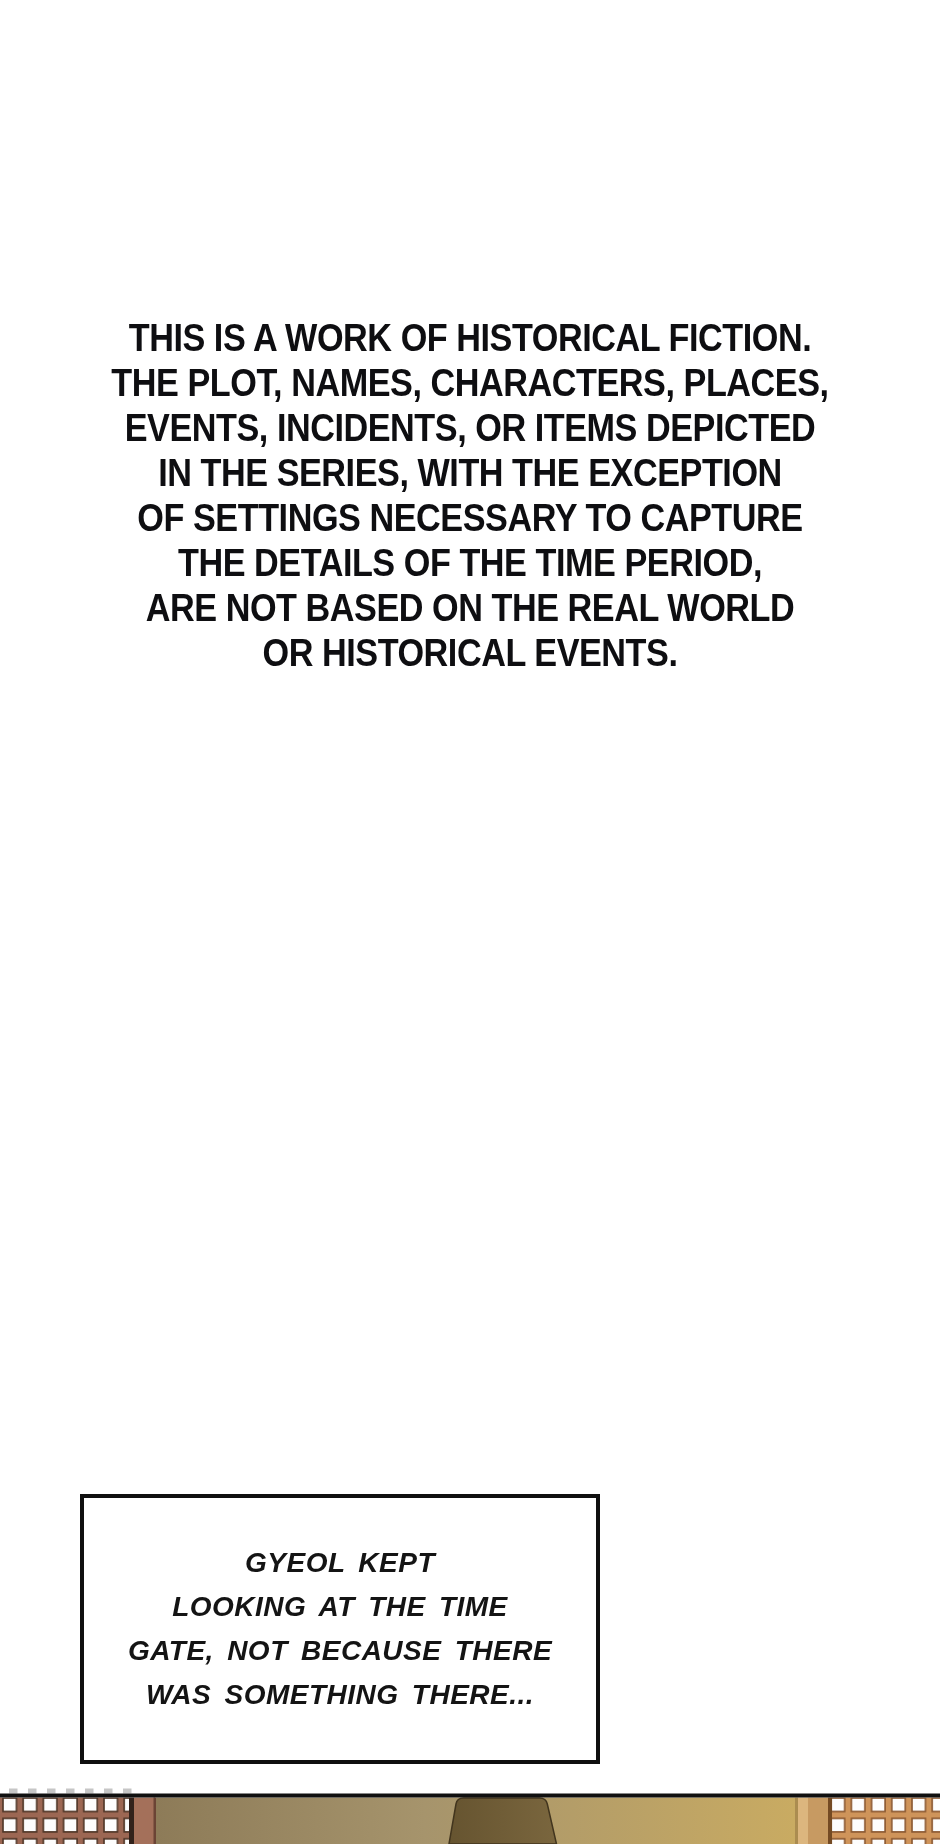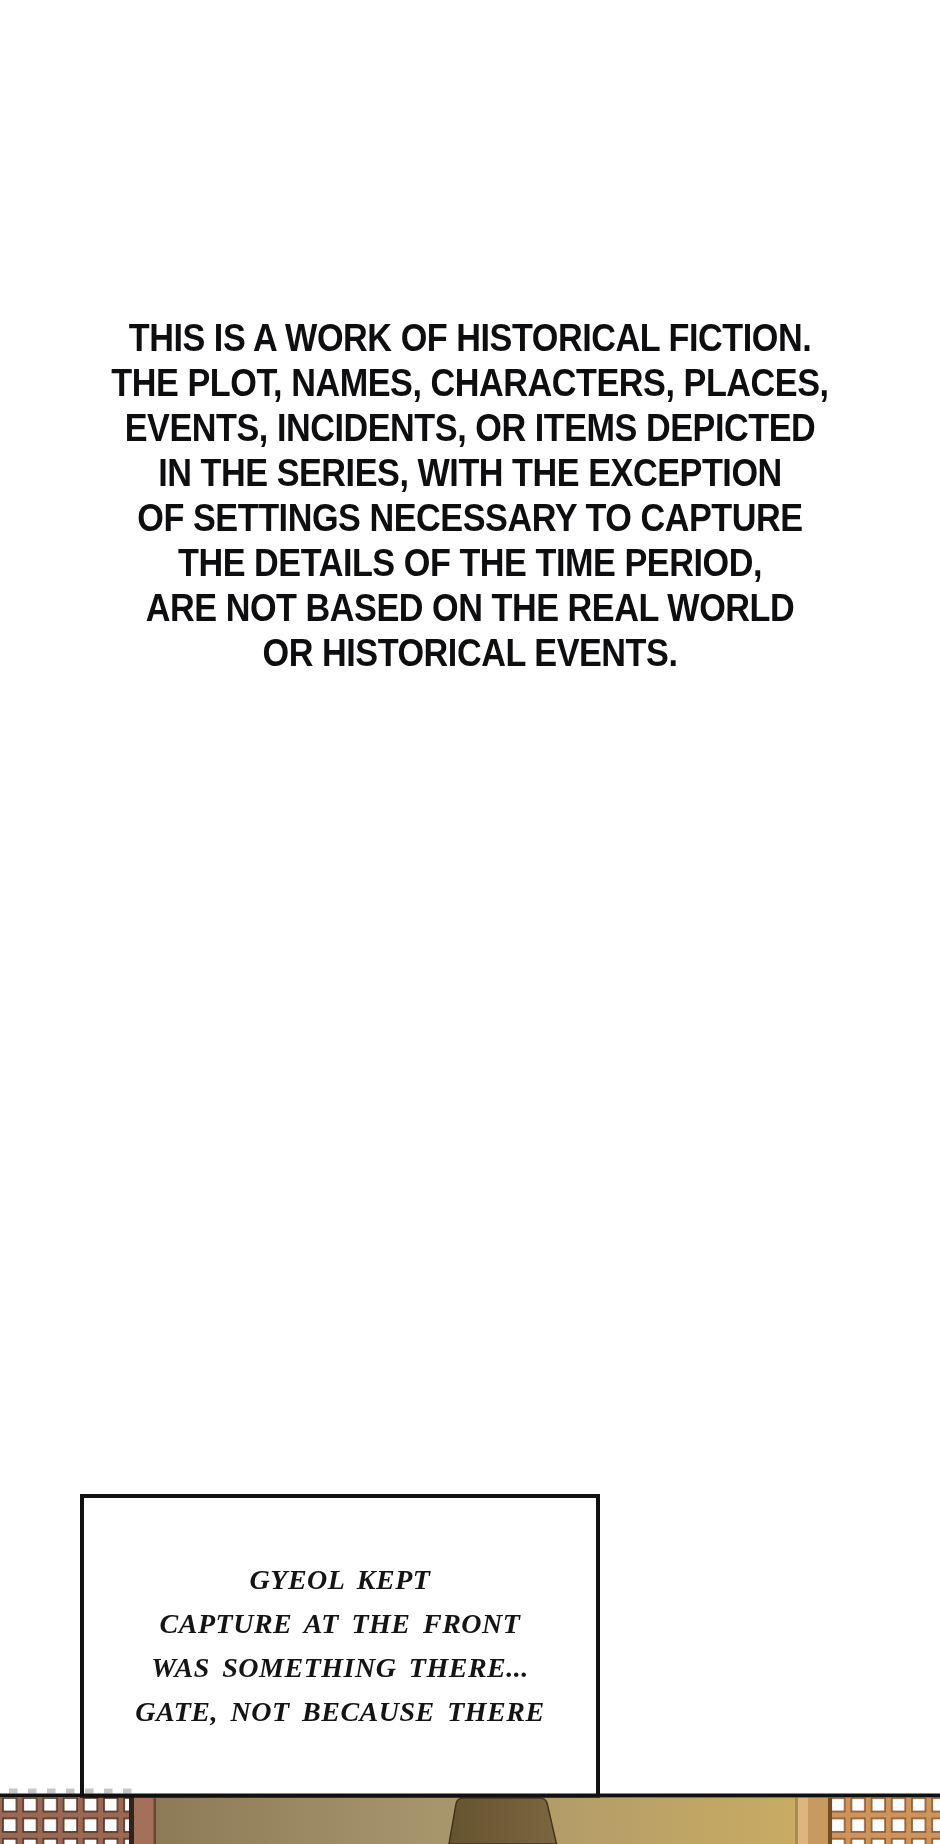--- a/index.html
+++ b/index.html
@@ -25,30 +25,30 @@
   }
   .d-line{
     transform:scaleX(0.9);
     transform-origin:50% 50%;
     white-space:nowrap;
   }
   
   .caption-box{
     position:absolute;
     left:80px;top:1494px;
-    width:520px;height:304px;
+    width:520px;height:270px;
     box-sizing:border-box;
     border:4px solid #101010;
     background:#ffffff;
     display:flex;
     flex-direction:column;
     justify-content:center;
     align-items:center;
     text-align:center;
-    font-family:Liberation Serif, serif;
+    font-family:Liberation Sans, sans-serif;
     font-style:italic;
     font-weight:bold;
     font-size:28px;
     line-height:44px;
     letter-spacing:0.5px;
     word-spacing:5px;
     color:#141414;
   }
   .c-line{white-space:nowrap;}
   
@@ -70,23 +70,23 @@
     <div class="d-line">EVENTS, INCIDENTS, OR ITEMS DEPICTED</div>
     <div class="d-line">IN THE SERIES, WITH THE EXCEPTION</div>
     <div class="d-line">OF SETTINGS NECESSARY TO CAPTURE</div>
     <div class="d-line">THE DETAILS OF THE TIME PERIOD,</div>
     <div class="d-line">ARE NOT BASED ON THE REAL WORLD</div>
     <div class="d-line">OR HISTORICAL EVENTS.</div>
   </div>
 
   <div class="caption-box">
     <div class="c-line">GYEOL KEPT</div>
-    <div class="c-line">CAPTURE AT THE FRONT</div>
+    <div class="c-line">LOOKING AT THE TIME</div>
+    <div class="c-line">GATE, NOT BECAUSE THERE</div>
     <div class="c-line">WAS SOMETHING THERE...</div>
-    <div class="c-line">GATE, NOT BECAUSE THERE</div>
   </div>
 
   <div class="panel">
     <svg width="940" height="56" viewBox="0 0 940 56" xmlns="http://www.w3.org/2000/svg">
       <defs>
         <linearGradient id="wallGrad" x1="0" y1="0" x2="1" y2="0">
           <stop offset="0" stop-color="#8d7b58"></stop>
           <stop offset="0.42" stop-color="#a6946c"></stop>
           <stop offset="1" stop-color="#c9ab62"></stop>
         </linearGradient>

